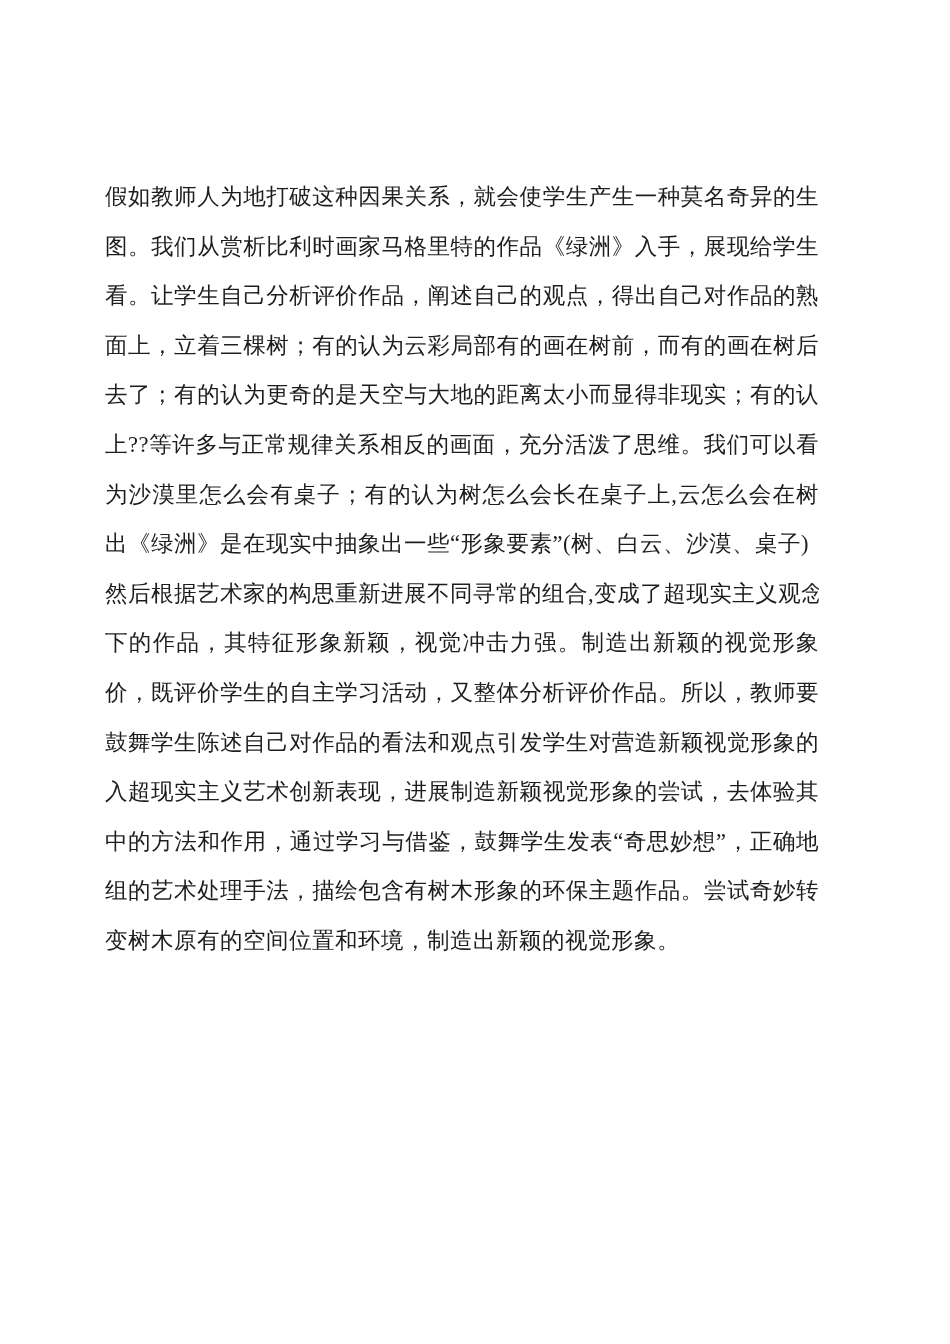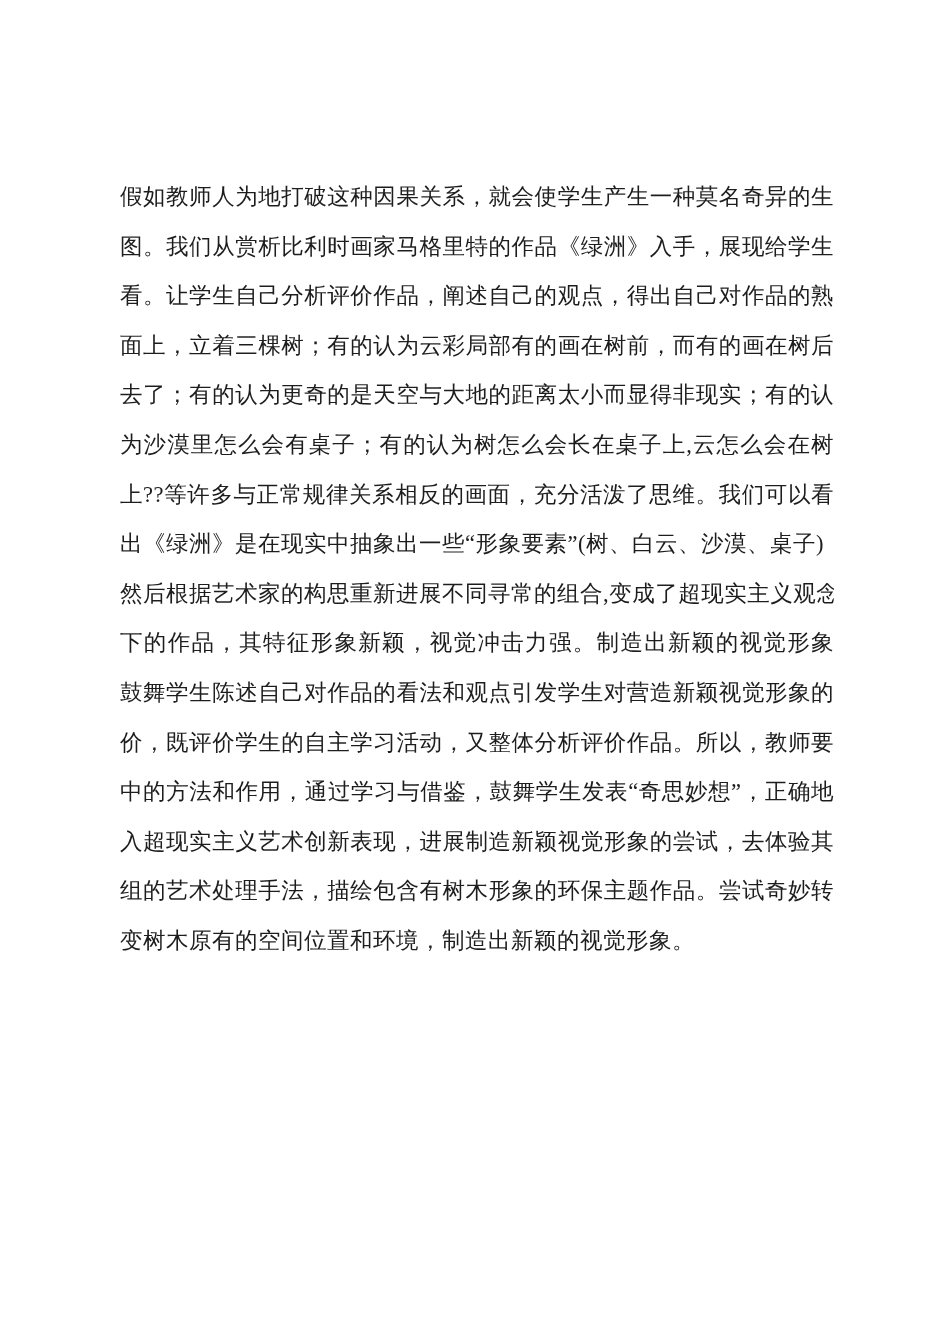--- a/index.html
+++ b/index.html
@@ -10,21 +10,21 @@
   .page {
     position: relative;
     width: 950px;
     height: 1344px;
     background: #ffffff;
     overflow: hidden;
     font-family: "Liberation Serif", "DejaVu Serif", serif;
   }
   .doc-content {
     position: absolute;
-    left: 120px;
+    left: 105px;
     top: 172px;
     width: 714px;
     color: #1d1d1d;
     font-size: 22.5px;
   }
   .doc-line {
     height: 49.6px;
     line-height: 49.6px;
     text-align: justify;
     text-align-last: justify;
@@ -39,25 +39,25 @@
 </head>
 <body>
 
 <div class="page">
   <div class="doc-content">
     <div class="doc-line">假如教师人为地打破这种因果关系，就会使学生产生一种莫名奇异的生</div>
     <div class="doc-line">图。我们从赏析比利时画家马格里特的作品《绿洲》入手，展现给学生</div>
     <div class="doc-line">看。让学生自己分析评价作品，阐述自己的观点，得出自己对作品的熟</div>
     <div class="doc-line">面上，立着三棵树；有的认为云彩局部有的画在树前，而有的画在树后</div>
     <div class="doc-line">去了；有的认为更奇的是天空与大地的距离太小而显得非现实；有的认</div>
+    <div class="doc-line">上??等许多与正常规律关系相反的画面，充分活泼了思维。我们可以看</div>
     <div class="doc-line">为沙漠里怎么会有桌子；有的认为树怎么会长在桌子上,云怎么会在树</div>
-    <div class="doc-line">上??等许多与正常规律关系相反的画面，充分活泼了思维。我们可以看</div>
     <div class="doc-line">出《绿洲》是在现实中抽象出一些“形象要素”(树、白云、沙漠、桌子)，</div>
     <div class="doc-line">然后根据艺术家的构思重新进展不同寻常的组合,变成了超现实主义观念</div>
     <div class="doc-line">下的作品，其特征形象新颖，视觉冲击力强。制造出新颖的视觉形象</div>
+    <div class="doc-line">价，既评价学生的自主学习活动，又整体分析评价作品。所以，教师要</div>
     <div class="doc-line">鼓舞学生陈述自己对作品的看法和观点引发学生对营造新颖视觉形象的</div>
-    <div class="doc-line">价，既评价学生的自主学习活动，又整体分析评价作品。所以，教师要</div>
+    <div class="doc-line">入超现实主义艺术创新表现，进展制造新颖视觉形象的尝试，去体验其</div>
     <div class="doc-line">中的方法和作用，通过学习与借鉴，鼓舞学生发表“奇思妙想”，正确地</div>
-    <div class="doc-line">入超现实主义艺术创新表现，进展制造新颖视觉形象的尝试，去体验其</div>
     <div class="doc-line">组的艺术处理手法，描绘包含有树木形象的环保主题作品。尝试奇妙转</div>
     <div class="doc-line last-line">变树木原有的空间位置和环境，制造出新颖的视觉形象。</div>
   </div>
 </div>
 
 </body></html>

